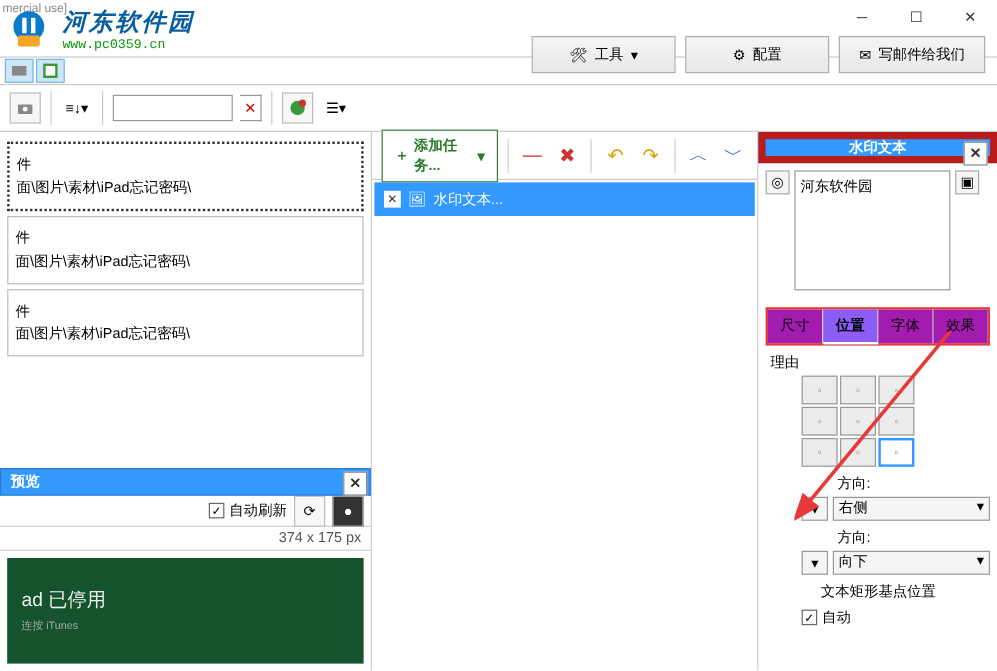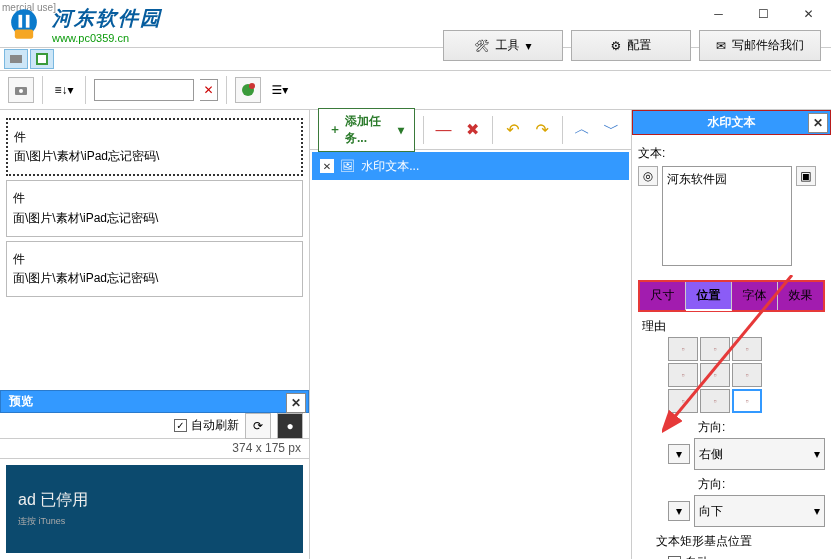--- a/index.html
+++ b/index.html
@@ -6,21 +6,21 @@
 body { background: #fff; width: 831px; height: 559px; overflow: hidden; position: relative; }
 
 .window-controls { position: absolute; top: 0; right: 0; display: flex; }
 .window-controls div { width: 45px; height: 28px; display: flex; align-items: center; justify-content: center; color: #333; }
 
 .header-bar { height: 48px; border-bottom: 1px solid #ccc; position: relative; }
 .logo-area { position: absolute; left: 0; top: 0; display: flex; align-items: center; }
 .logo-img { width: 48px; height: 48px; display: flex; align-items: center; justify-content: center; }
 .logo-text { display: flex; flex-direction: column; margin-left: 4px; }
 .logo-title { font-size: 20px; font-weight: bold; color: #075d9e; font-style: italic; letter-spacing: 2px; }
-.logo-url { font-size: 11px; color: #0a9a0a; }
+.logo-url { font-size: 11px; color: #0a9a0a; font-family: Liberation Mono, monospace; }
 
 .top-buttons { position: absolute; right: 10px; top: 30px; display: flex; gap: 8px; }
 .top-btn { border: 1px solid #adadad; background: linear-gradient(#f5f5f5,#e8e8e8); padding: 6px 16px; display: flex; align-items: center; gap: 6px; cursor: pointer; min-width: 120px; justify-content: center; }
 
 .small-icon-row { position: absolute; left: 4px; top: 49px; display: flex; gap: 2px; }
 .small-icon { width: 24px; height: 20px; border: 1px solid #7ab8e0; background: #cde6f7; display: flex; align-items: center; justify-content: center; }
 
 .toolbar { height: 40px; border-top: 1px solid #ccc; border-bottom: 1px solid #ccc; margin-top: 22px; display: flex; align-items: center; padding: 0 8px; gap: 6px; background: #fff; }
 .tb-btn { width: 26px; height: 26px; border: 1px solid #bbb; background: #f7f7f7; display: flex; align-items: center; justify-content: center; cursor: pointer; }
 .tb-input { width: 100px; height: 22px; border: 1px solid #999; padding: 0 4px; }
@@ -30,51 +30,51 @@
 .main-area { display: flex; height: calc(100% - 110px); }
 .left-col { width: 310px; border-right: 1px solid #ccc; display: flex; flex-direction: column; }
 .list-box { flex: 0 0 280px; overflow: auto; padding: 4px; }
 .list-item { border: 1px solid #bbb; padding: 8px 6px; margin: 4px 2px; line-height: 1.6; }
 .list-item.sel { border: 2px dotted #333; }
 
 .preview-header { background: #3399ff; color: #fff; height: 26px; display: flex; align-items: center; padding: 0 8px; font-weight: bold; border: 1px solid #2a7acc; position: relative; }
 .preview-header .x { position: absolute; right: 2px; top: 2px; width: 20px; height: 20px; background: #fff; color: #333; border: 1px solid #888; display: flex; align-items: center; justify-content: center; }
 .preview-ctrl { height: 26px; border-bottom: 1px solid #ccc; display: flex; align-items: center; justify-content: flex-end; padding: 0 6px; gap: 6px; }
 .preview-dim { height: 22px; display: flex; align-items: center; justify-content: flex-end; padding: 0 8px; border-bottom: 1px solid #ccc; color: #555; text-align: right; }
-.preview-img { background: #0c4a6e; height: 100px; margin: 6px; color: #eee; display: flex; flex-direction: column; justify-content: center; padding-left: 12px; }
+.preview-img { background: #14532d; height: 100px; margin: 6px; color: #eee; display: flex; flex-direction: column; justify-content: center; padding-left: 12px; }
 
 .mid-col { flex: 1; display: flex; flex-direction: column; }
 .mid-toolbar { height: 40px; display: flex; align-items: center; gap: 6px; padding: 0 8px; border-bottom: 1px solid #ccc; }
 .add-task-btn { border: 1px solid #3a7a3a; background: #fff; color: #2a7a2a; padding: 4px 10px; display: flex; align-items: center; gap: 4px; font-weight: bold; }
 .task-row { background: #3399ff; color: #fff; height: 28px; display: flex; align-items: center; padding: 0 8px; gap: 6px; margin: 2px; }
 .task-row .chk { width: 14px; height: 14px; background: #fff; display: flex; align-items: center; justify-content: center; color: #333; font-size: 10px; }
 
 .right-col { width: 200px; border-left: 1px solid #ccc; display: flex; flex-direction: column; }
-.right-header { background: #3399ff; color: #fff; height: 26px; display: flex; align-items: center; justify-content: center; font-weight: bold; position: relative; border: 1px solid #b91c1c; }
+.right-header { background: #3399ff; color: #fff; height: 26px; display: flex; align-items: center; justify-content: center; font-weight: bold; position: relative; border: 6px solid #b91c1c; }
 .right-header .x { position: absolute; right: 2px; top: 2px; width: 20px; height: 20px; background: #fff; color: #333; border: 1px solid #888; display: flex; align-items: center; justify-content: center; }
 .right-body { padding: 6px; overflow: auto; position: relative; }
 .text-label { margin: 4px 0; }
 .text-input-row { display: flex; gap: 4px; align-items: flex-start; }
 .side-icon { width: 20px; height: 20px; border: 1px solid #aaa; background: #f5f5f5; display: flex; align-items: center; justify-content: center; }
 .text-area { width: 130px; height: 100px; border: 1px solid #999; padding: 4px; resize: none; }
 
 .tabs { display: flex; border: 2px solid #e63939; margin-top: 14px; }
 .tab { flex: 1; text-align: center; padding: 5px 0; border-right: 1px solid #ccc; background: #a21caf; cursor: pointer; }
 .tab.active { background: #8b5cf6; border-bottom: 2px solid #fff; margin-bottom: -1px; font-weight: bold; }
 .tab:last-child { border-right: none; }
 
 .arrow-svg { position: absolute; left: 30px; top: 140px; pointer-events: none; }
 
 .sub-label { margin: 6px 0 2px 4px; }
 .grid3 { display: grid; grid-template-columns: repeat(3, 30px); gap: 2px; margin-left: 30px; }
 .grid3 div { width: 30px; height: 24px; border: 1px solid #999; background: #ececec; display: flex; align-items: center; justify-content: center; font-size: 9px; color: #b88; }
 .grid3 div.sel { border: 2px solid #3399ff; background: #fff; }
 
 .dir-row { display: flex; align-items: center; gap: 4px; margin: 2px 0 2px 30px; }
-.dir-select { flex: 1; border: 1px solid #999; height: 32px; background: #f5f5f5; display: flex; align-items: center; justify-content: space-between; padding: 0 4px; }
+.dir-select { flex: 1; border: 1px solid #999; height: 20px; background: #f5f5f5; display: flex; align-items: flex-start; justify-content: space-between; padding: 0 4px; }
 .dir-dd { width: 22px; height: 20px; border: 1px solid #999; background: #f5f5f5; display: flex; align-items: center; justify-content: center; }
 
 .checkbox-row { display: flex; align-items: center; gap: 4px; margin: 4px 0 0 30px; }
 .chk2 { width: 13px; height: 13px; border: 1px solid #666; display: flex; align-items: center; justify-content: center; font-size: 10px; }
 
 .icon-svg { width: 16px; height: 16px; }
 </style>
 </head>
 <body>
 
@@ -212,21 +212,20 @@
       <span>水印文本...</span>
     </div>
   </div>
 
   <div class="right-col">
     <div class="right-header">
       <span>水印文本</span>
       <div class="x">✕</div>
     </div>
     <div class="right-body">
-      <div class="text-label">文本:</div>
       <div class="text-input-row">
         <div class="side-icon">◎</div>
         <textarea class="text-area" style="">河东软件园</textarea>
         <div class="side-icon">▣</div>
       </div>
 
       <svg class="arrow-svg" width="140" height="160">
         <defs>
             <marker id="ah" markerWidth="10" markerHeight="10" refX="2" refY="3" orient="auto">
               <path d="M0,0 L0,6 L8,3 z" fill="#e63939"></path>
@@ -265,20 +264,20 @@
       </div>
       <div class="sub-label" style="margin-left:60px">方向:</div>
       <div class="dir-row">
         <div class="dir-dd">▾</div>
         <div class="dir-select">
             <span>向下</span>
             <span>▾</span>
           </div>
       </div>
 
-      <div class="sub-label" style="margin-left:18px">文本矩形基点位置</div>
+      <div class="sub-label" style="margin-left:46px">文本矩形基点位置</div>
       <label class="checkbox-row">
         <span class="chk2">✓</span>
           <span>自动</span>
       </label>
     </div>
   </div>
 </div>
 
 </body></html>

